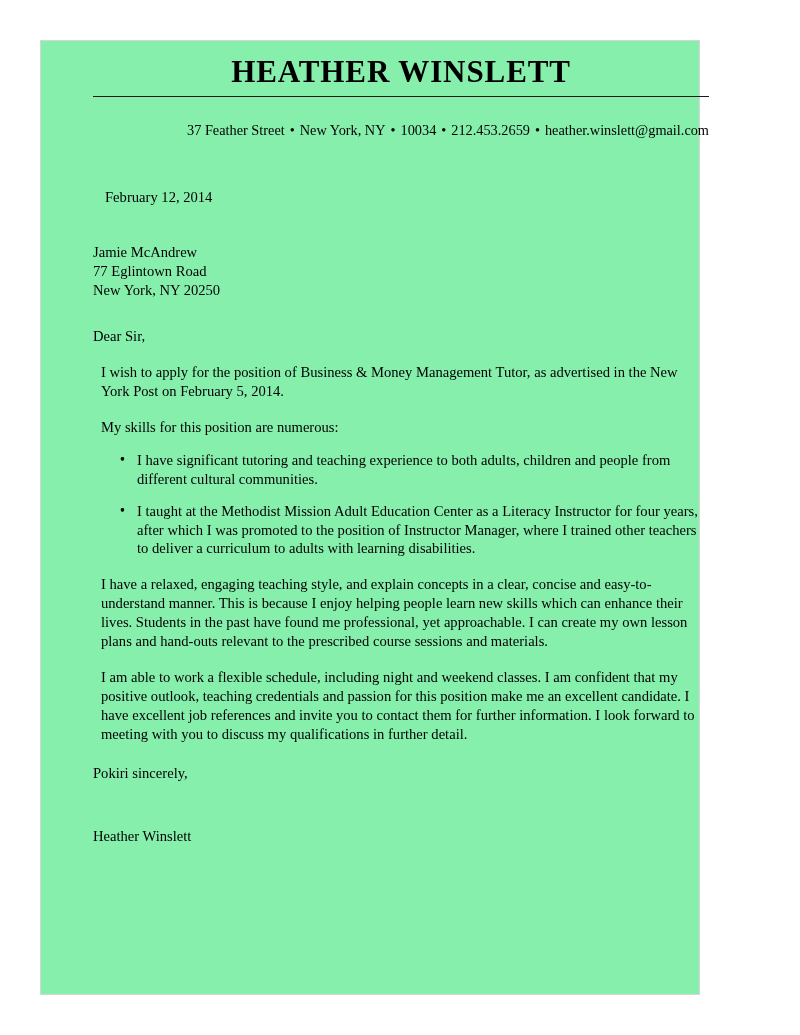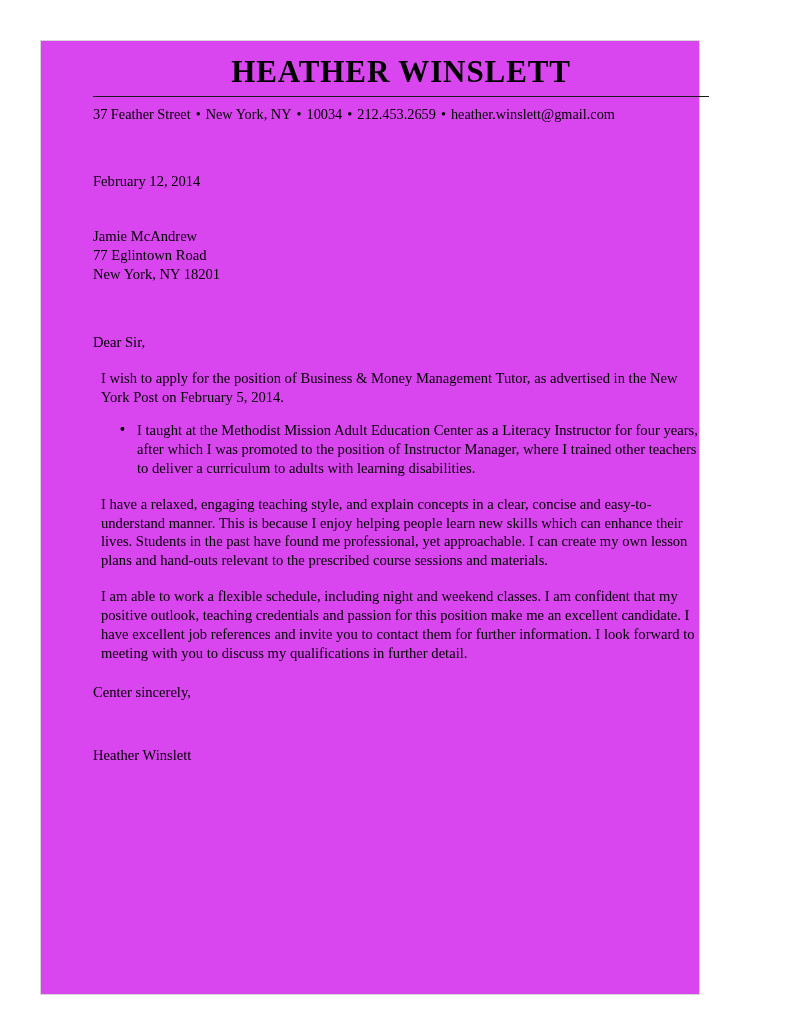--- a/index.html
+++ b/index.html
@@ -14,21 +14,21 @@
     color: #000000;
     overflow: hidden;
   }
 
   .page-sheet {
     position: absolute;
     left: 40px;
     top: 40px;
     width: 660px;
     height: 955px;
-    background: #d946ef;
+    background: #86efac;
     border: 1px solid #d6d6d6;
     box-sizing: border-box;
   }
 
   .letter-inner {
     position: absolute;
     left: 52px;
     top: 0;
     width: 616px;
   }
@@ -48,52 +48,52 @@
     white-space: nowrap;
   }
   .letterhead-rule {
     height: 0;
     border: none;
     border-top: 1.4px solid #1a1a1a;
     margin: 4px 0 0 0;
     width: 100%;
   }
   .letterhead-contact {
-    text-align: left;
+    text-align: right;
     font-size: 14.3px;
     line-height: 1.35;
-    margin: 8px 0 0 0;
+    margin: 24px 0 0 0;
     white-space: nowrap;
   }
   .contact-sep {
     padding: 0 5px;
   }
 
   
   .letter-body {
     padding-top: 0;
     font-size: 14.6px;
     line-height: 1.30;
   }
 
   .date-line {
-    margin: 48px 0 0 0;
+    margin: 48px 0 0 12px;
     font-family: Liberation Serif, serif;
   }
 
   .recipient-block {
     margin: 36px 0 0 0;
     line-height: 1.32;
   }
   .recipient-name {
     font-weight: normal;
   }
 
   .salutation {
-    margin: 48px 0 0 0;
+    margin: 26px 0 0 0;
   }
 
   .para {
     margin: 17px 0 0 8px;
     text-align: left;
   }
 
   .skills-list {
     list-style: none;
     margin: 14px 0 0 0;
@@ -137,47 +137,49 @@
       </div>
     </div>
 
     <div class="letter-body">
 
       <div class="date-line">February 12, 2014</div>
 
       <div class="recipient-block">
         <div class="recipient-name">Jamie McAndrew</div>
         <div>77 Eglintown Road</div>
-        <div>New York, NY 18201</div>
+        <div>New York, NY 20250</div>
       </div>
 
       <div class="salutation">Dear Sir,</div>
 
       <p class="para">I wish to apply for the position of Business &amp; Money Management Tutor, as advertised in the New York Post on February 5, 2014.</p>
 
+      <p class="para">My skills for this position are numerous:</p>
 
       <ul class="skills-list">
         <li>
           <span class="bullet-glyph">•</span>
         </li>
         <li>
           <span class="bullet-glyph">•</span>
+          <span>I have significant tutoring and teaching experience to both adults, children and people from different cultural communities.</span>
         </li>
         <li>
           <span class="bullet-glyph">•</span>
         </li>
         <li>
           <span class="bullet-glyph">•</span>
           <span>I taught at the Methodist Mission Adult Education Center as a Literacy Instructor for four years, after which I was promoted to the position of Instructor Manager, where I trained other teachers to deliver a curriculum to adults with learning disabilities.</span>
         </li>
       </ul>
 
       <p class="para">I have a relaxed, engaging teaching style, and explain concepts in a clear, concise and easy-to-understand manner. This is because I enjoy helping people learn new skills which can enhance their lives. Students in the past have found me professional, yet approachable. I can create my own lesson plans and hand-outs relevant to the prescribed course sessions and materials.</p>
 
       <p class="para">I am able to work a flexible schedule, including night and weekend classes. I am confident that my positive outlook, teaching credentials and passion for this position make me an excellent candidate. I have excellent job references and invite you to contact them for further information. I look forward to meeting with you to discuss my qualifications in further detail.</p>
 
-      <div class="closing">Center sincerely,</div>
+      <div class="closing">Pokiri sincerely,</div>
 
       <div class="signature-name">Heather Winslett</div>
 
     </div>
   </div>
 </div>
 
 </body></html>

